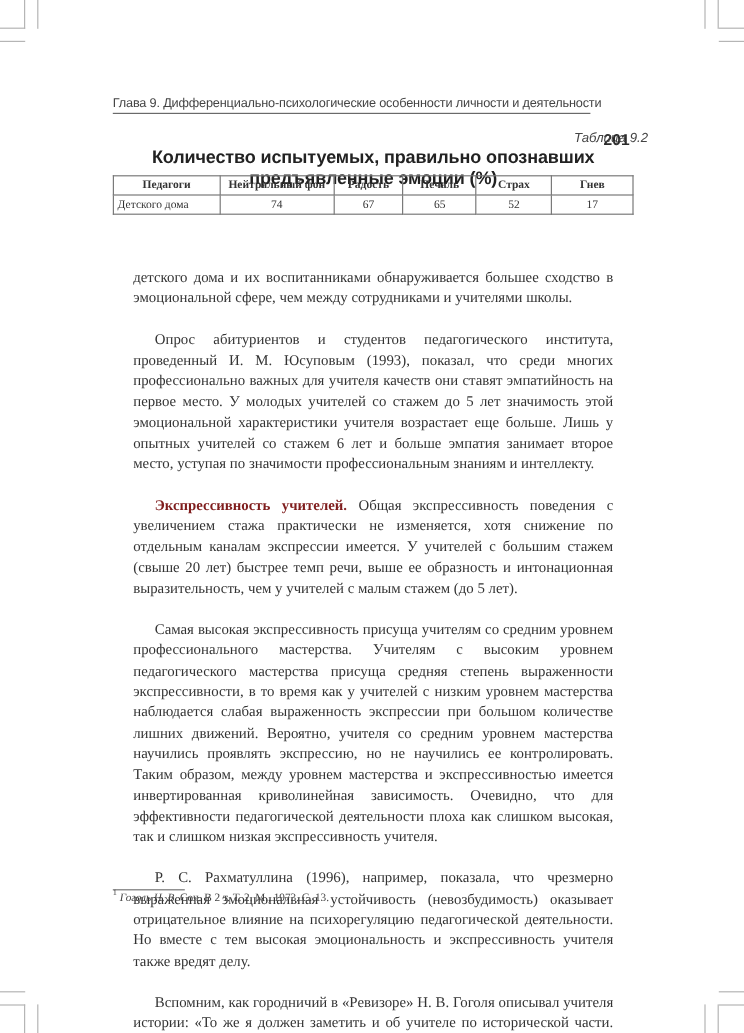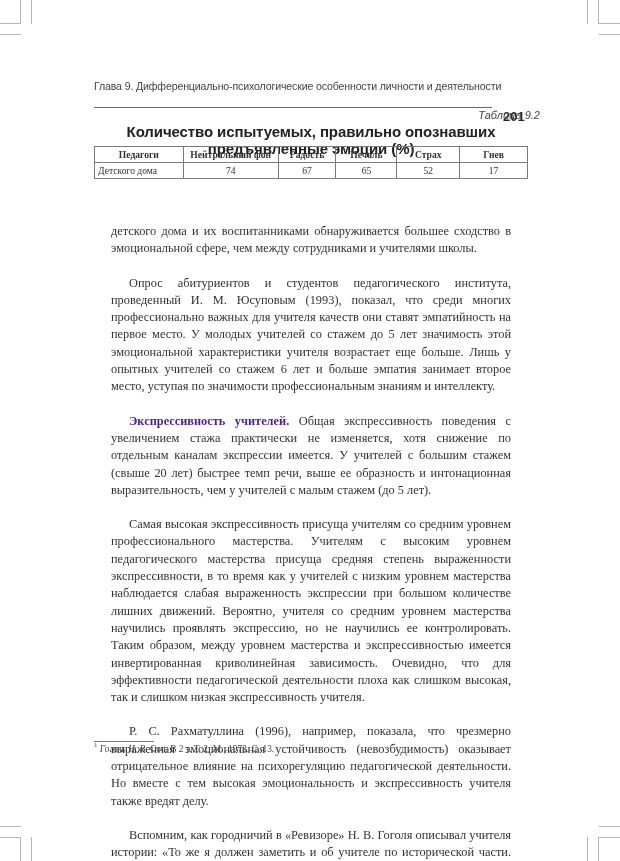--- a/index.html
+++ b/index.html
@@ -6,21 +6,21 @@
     body {
       width: 620px; height: 861px; position: relative; overflow: hidden;
       background: #ffffff; color: #2b2b2b;
       font-family: "Liberation Serif", "DejaVu Serif", serif;
     }
     .crop { position: absolute; background: #b5b5b5; }
     .running-head {
       position: absolute; left: 94px; top: 80px; width: 398px;
       border-bottom: 1px solid #6a6a6a;
       font-family: "Liberation Sans", "DejaVu Sans", sans-serif;
-      font-size: 10.6px; color: #444; text-align: right; padding-bottom: 15px;
+      font-size: 10.6px; color: #444; text-align: right; padding-bottom: 2px;
       letter-spacing: -0.15px; white-space: nowrap;
     }
     .page-number {
       position: absolute; left: 503px; top: 78px;
       font-family: "Liberation Sans", "DejaVu Sans", sans-serif;
       font-weight: bold; font-size: 13px; color: #2a2a2a; margin-top: 31px;
     }
     .table-label {
       position: absolute; right: 80px; top: 109px;
       font-family: "Liberation Sans", "DejaVu Sans", sans-serif;
@@ -41,21 +41,21 @@
     table.data th { font-weight: bold; text-align: center; }
     table.data td { text-align: center; }
     table.data td.first { text-align: left; }
     .body-text {
       position: absolute; left: 94px; top: 206px; width: 434px;
       font-size: 12.35px; line-height: 17.3px; color: #333;
       text-align: justify;
     }
     .body-text p { margin: 17px; text-indent: 18px; }
     .body-text p.noindent { text-indent: 0; }
-    .body-text b { color: #4c1d95; }
+    .body-text b { color: #7f1d1d; }
     sup { font-size: 7px; line-height: 0; vertical-align: 5px; }
     .footnote-rule {
       position: absolute; left: 94px; top: 741px; width: 60px; height: 1px; background: #777;
     }
     .footnote {
       position: absolute; left: 94px; top: 744px; font-size: 9.4px; color: #444;
     }
     .footnote i { font-style: italic; }
   </style>
 </head>

